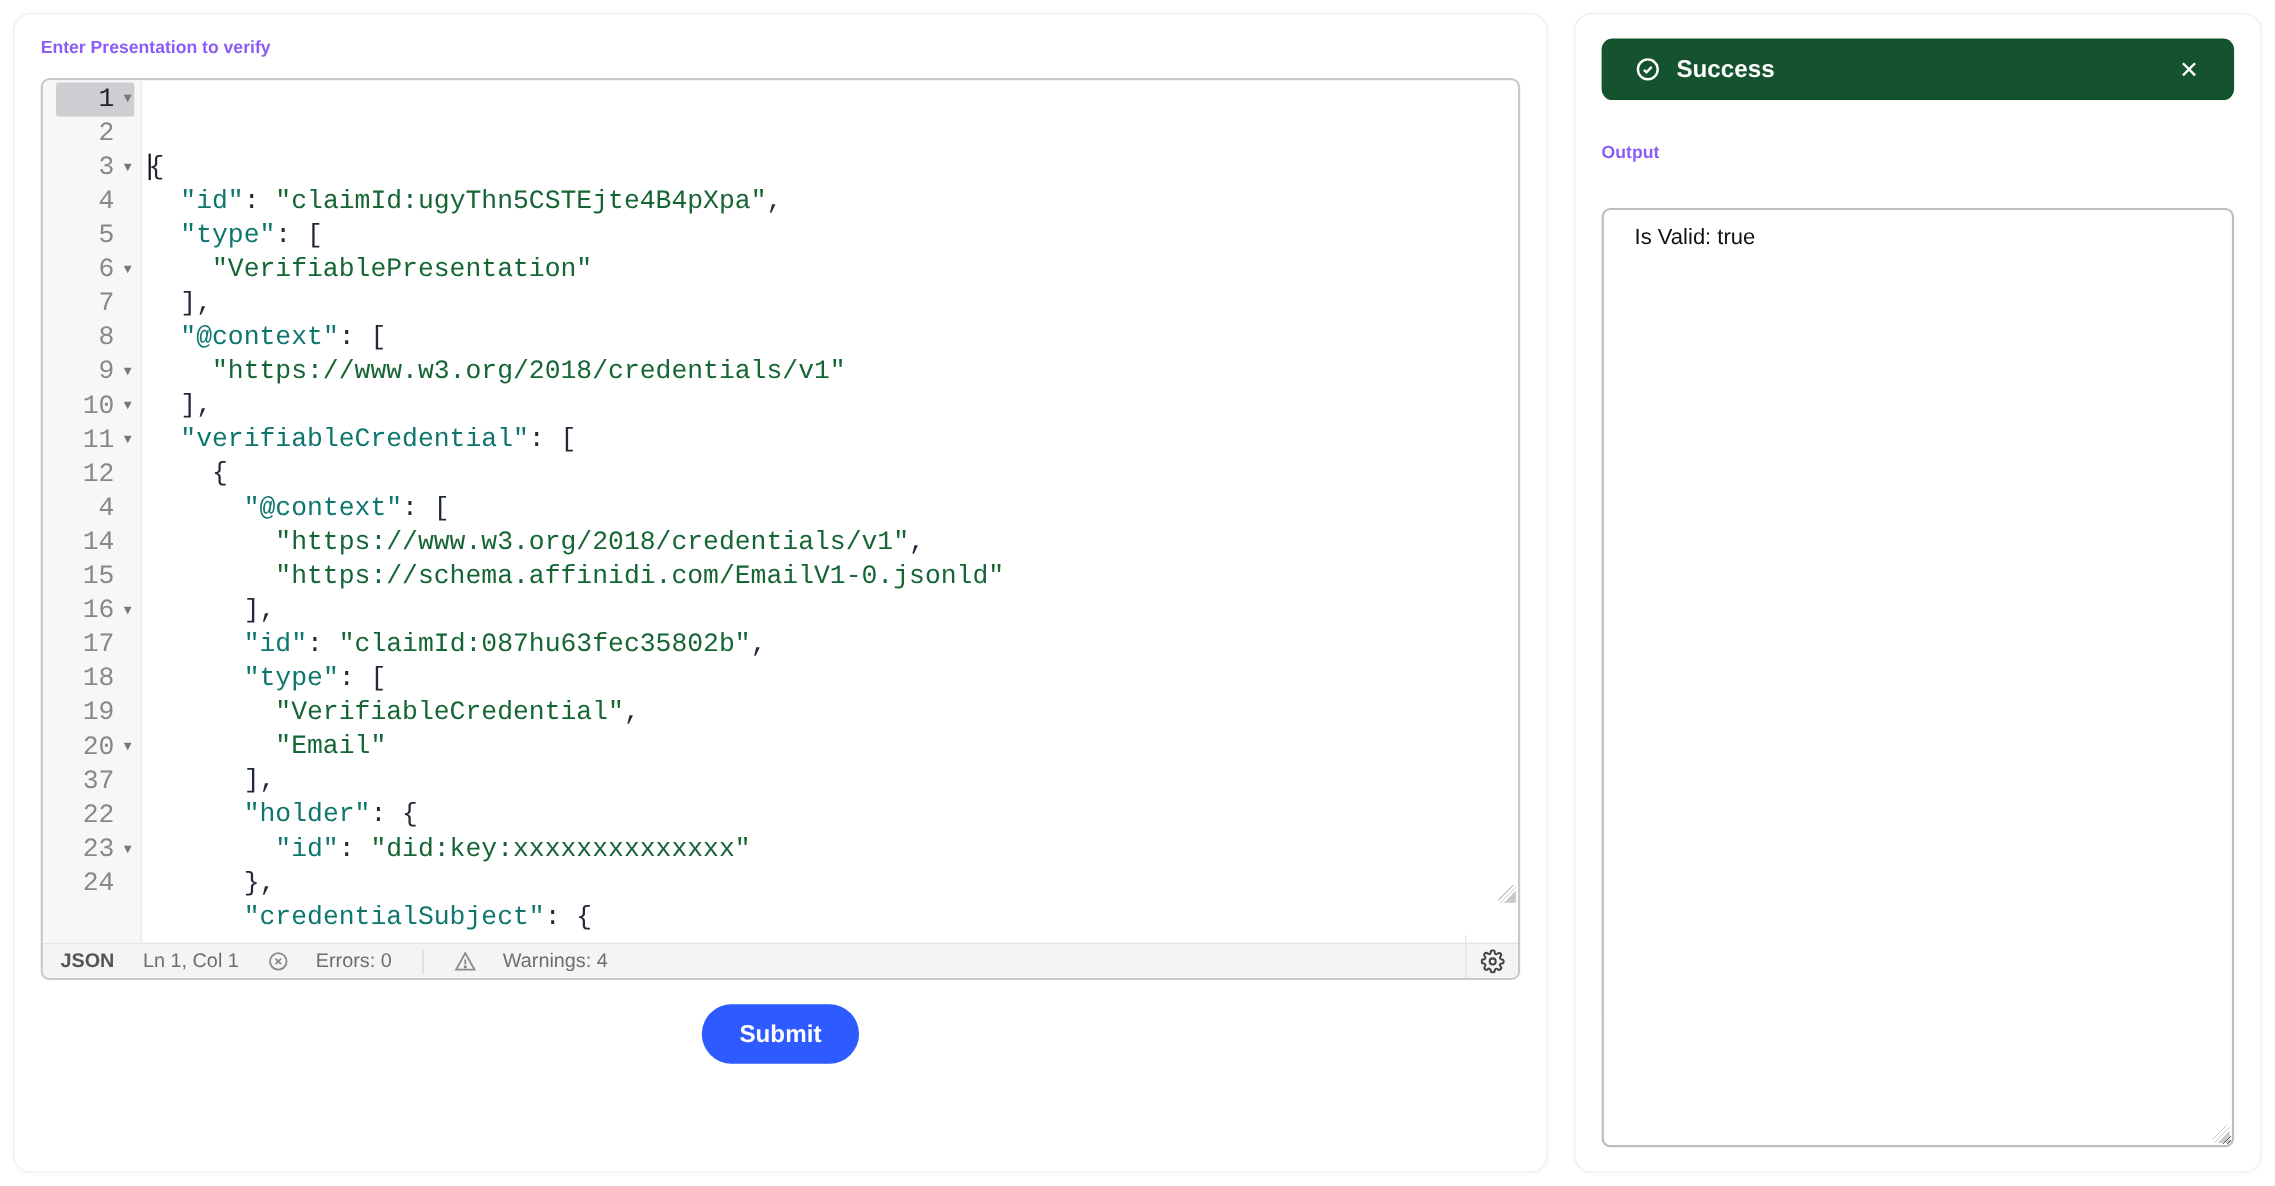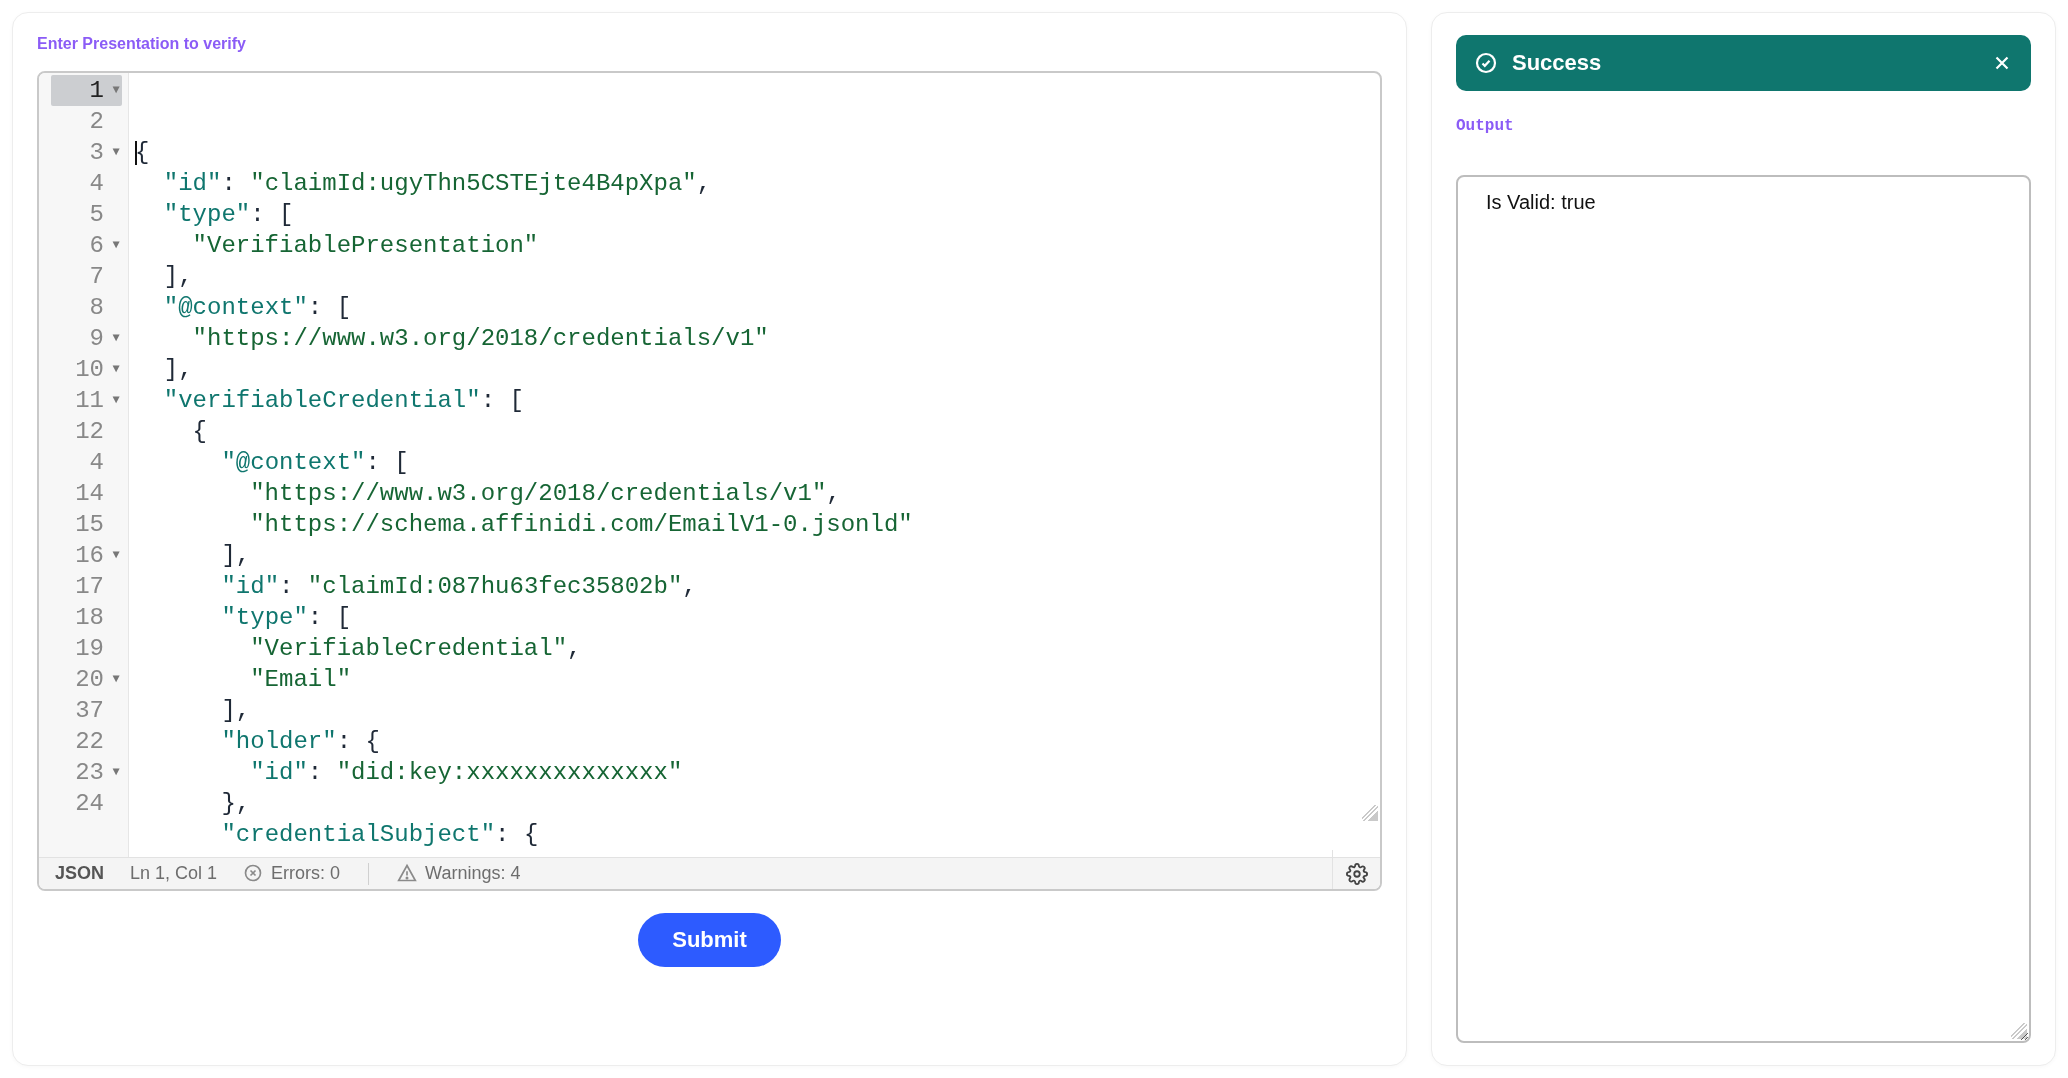--- a/index.html
+++ b/index.html
@@ -88,21 +88,21 @@
     gap: 26px;
     background:#f4f4f4;
     border-top:1px solid #e2e2e2;
     height: 32px;
     padding: 0 16px;
     font-size: 18px;
     color:#6d6d6d;
   }
   .statusbar .mode { font-weight:600; color:#555; }
   .statusbar .divider { width:1px; height:22px; background:#d0d0d0; margin:0 2px;}
-  .statusbar .stat { display:flex; align-items:flex-start; gap:8px; }
+  .statusbar .stat { display:flex; align-items:center; gap:24px; }
   .statusbar .spacer { flex:1; }
   .icon-circle-x, .icon-warn, .icon-gear, .icon-check-circle, .icon-x {
     display:inline-flex; align-items:center; justify-content:center;
   }
   .icon-circle-x svg, .icon-warn svg, .icon-gear svg, .icon-check-circle svg, .icon-x svg { display:block; }
   .gear-box {
     width:48px; height:48px; display:flex; align-items:center; justify-content:center;
     border-left:1px solid #e2e2e2; margin-left:-16px; margin-right:-16px;
   }
   .btn-row { display:flex; justify-content:center; margin-top:22px; }
@@ -112,27 +112,27 @@
     color:#fff;
     border:none;
     border-radius: 9999px;
     padding: 14px 34px;
     font-size: 22px;
     font-weight:700;
     cursor:pointer;
   }
   
   .banner {
-    background:#0f766e;
+    background:#14532d;
     color:#fff;
     border-radius:10px;
     height:56px;
     display:flex;
     align-items:center;
-    padding: 0 18px;
+    padding: 0 30px;
     gap:14px;
     font-size:22px;
     font-weight:600;
   }
   .banner .spacer { flex:1; }
   .output-box {
     margin-top: 22px;
     border: 2px solid #bdbdbd;
     border-radius: 8px;
     flex:1;
@@ -311,20 +311,20 @@
       </span>
       <span>Success</span>
       <span class="spacer"></span>
       <span class="icon-x" style="cursor:pointer;">
         <svg width="22" height="22" viewBox="0 0 24 24" fill="none" stroke="#fff" stroke-width="2.4">
             <path d="M6 6l12 12M18 6L6 18"></path>
           </svg>
       </span>
     </div>
 
-    <div class="section-title" style="margin-top:26px;font-family:Liberation Mono, monospace;">Output</div>
+    <div class="section-title" style="margin-top:40px;">Output</div>
 
     <div class="output-box">
       <span>Is Valid: true</span>
       <div class="output-resize"></div>
     </div>
   </div>
 </div>
 
 </body></html>

